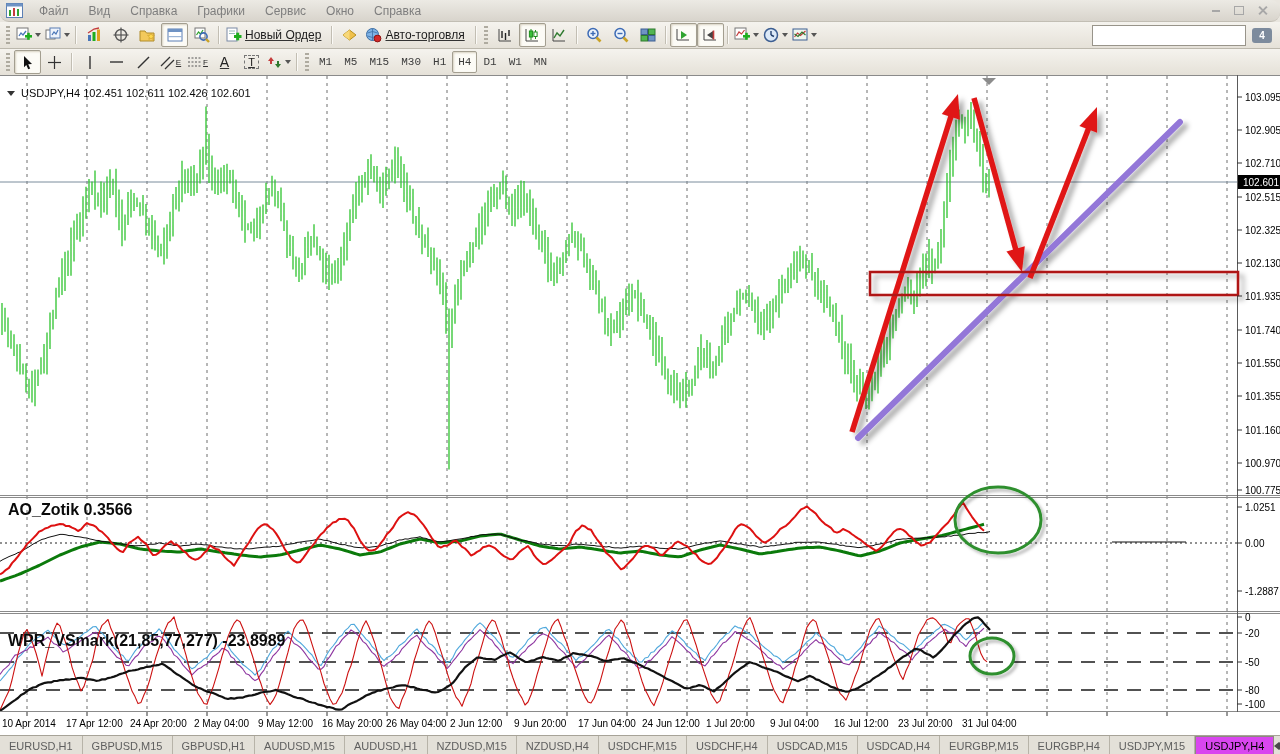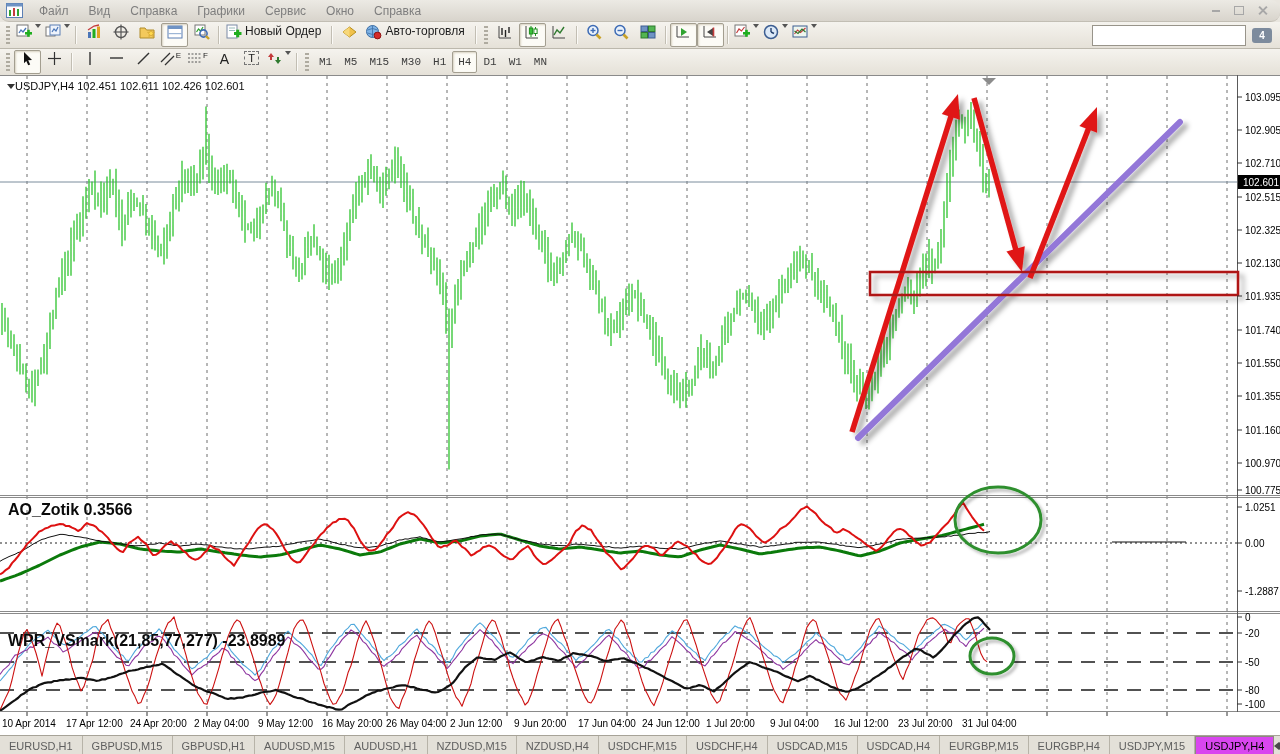--- a/index.html
+++ b/index.html
@@ -16,40 +16,40 @@
   .ico-restore{width:8px;height:7px;border:1.5px solid #a7a7a7;}
   .ico-close{position:relative;width:9px;height:9px;}
   .ico-close:before,.ico-close:after{content:"";position:absolute;left:4px;top:-1px;width:2px;height:11px;background:#a7a7a7;}
   .ico-close:before{transform:rotate(45deg);} .ico-close:after{transform:rotate(-45deg);}
   
   .toolbar{height:26px;background:linear-gradient(#f5f3ee,#e5e1d8);display:flex;align-items:center;
            border-bottom:1px solid #bcb8ad;padding:0 2px;position:relative;}
   .grip{width:4px;height:18px;margin:0 4px;
         background:repeating-linear-gradient(180deg,#afaba0 0 2px,transparent 2px 4px);}
   .tsep{width:1px;height:18px;background:#c2beb3;border-right:1px solid #fbfaf7;margin:0 3px;}
-  .tbtn{height:22px;min-width:23px;padding:0 1px;display:flex;align-items:flex-start;justify-content:center;
-        border:1px solid transparent;border-radius:2px;color:#333;}
+  .tbtn{height:22px;min-width:23px;padding:0 1px;display:flex;align-items:center;justify-content:center;
+        border:1px solid transparent;border-radius:2px;color:#333;text-decoration:underline;}
   .tbtn.pressed{background:#fcfbf6;border-color:#a39e90;box-shadow:inset 1px 1px 2px #d8d2c2;}
   .tlabel{font-size:12px;color:#1d1d1d;margin:0 5px 0 3px;white-space:nowrap;}
   .caret{width:0;height:0;border-left:3px solid transparent;border-right:3px solid transparent;
          border-top:4px solid #555;margin-left:3px;}
   .glyph{font-size:12px;color:#222;}
   .tf-btn{font-size:11px;color:#3c3c3c;padding:0 5px;height:20px;display:flex;align-items:center;
           border:1px solid transparent;border-radius:2px;font-family:Liberation Mono, monospace;}
   .tf-btn.pressed{background:#fcfbf6;border-color:#a39e90;box-shadow:inset 1px 1px 2px #d8d2c2;text-align:center;}
   .searchbox{margin-left:auto;width:146px;height:19px;border:1px solid #98948a;background:#fff;
              display:flex;align-items:center;padding:0 3px;}
   .searchbox input{border:none;outline:none;flex:1;font:11px "Liberation Sans",sans-serif;background:transparent;}
   .badge{width:20px;height:15px;margin:0 6px;background:#7d8b9d;border-radius:3px;color:#fff;
          font-size:10px;font-weight:bold;display:flex;align-items:center;justify-content:center;position:relative;}
   .badge:after{content:"";position:absolute;left:3px;bottom:-4px;border:4px solid transparent;border-top-color:#7d8b9d;border-left-width:2px;}
   
   .chartwin{position:absolute;left:0;top:75px;width:1280px;height:660px;background:#fff;}
   #chart-svg{position:absolute;left:0;top:0;font-family:"Liberation Sans",sans-serif;}
-  .chart-title{position:absolute;left:7px;top:5px;font-size:11px;color:#0a0a0a;display:flex;align-items:center;gap:0;z-index:5;}
+  .chart-title{position:absolute;left:7px;top:12px;font-size:11px;color:#0a0a0a;display:flex;align-items:center;gap:6px;z-index:5;}
   .tri-down{width:0;height:0;border-left:4px solid transparent;border-right:4px solid transparent;border-top:5px solid #333;}
   .ind-label{position:absolute;font-size:16px;color:#0a0a0a;z-index:5;font-weight:bold;}
   
   .tabsbar{position:absolute;left:0;top:735px;width:1280px;height:19px;background:#e3e0d8;
            border-top:1px solid #a7a398;display:flex;align-items:stretch;font-size:11px;}
   .tab{padding:0 9px;color:#5e5e5e;border-right:1px solid #b7b3a8;display:flex;align-items:center;white-space:nowrap;}
   .tab.active{background:#d946ef;color:#000;border:1px solid #8d897f;border-bottom:none;}
   .tab-scroll{width:16px;display:flex;align-items:center;justify-content:center;margin-left:auto;}
   .tab-scroll + .tab-scroll{margin-left:0;}
   .arr-left{width:0;height:0;border-top:4px solid transparent;border-bottom:4px solid transparent;border-right:5px solid #4a4a4a;}

